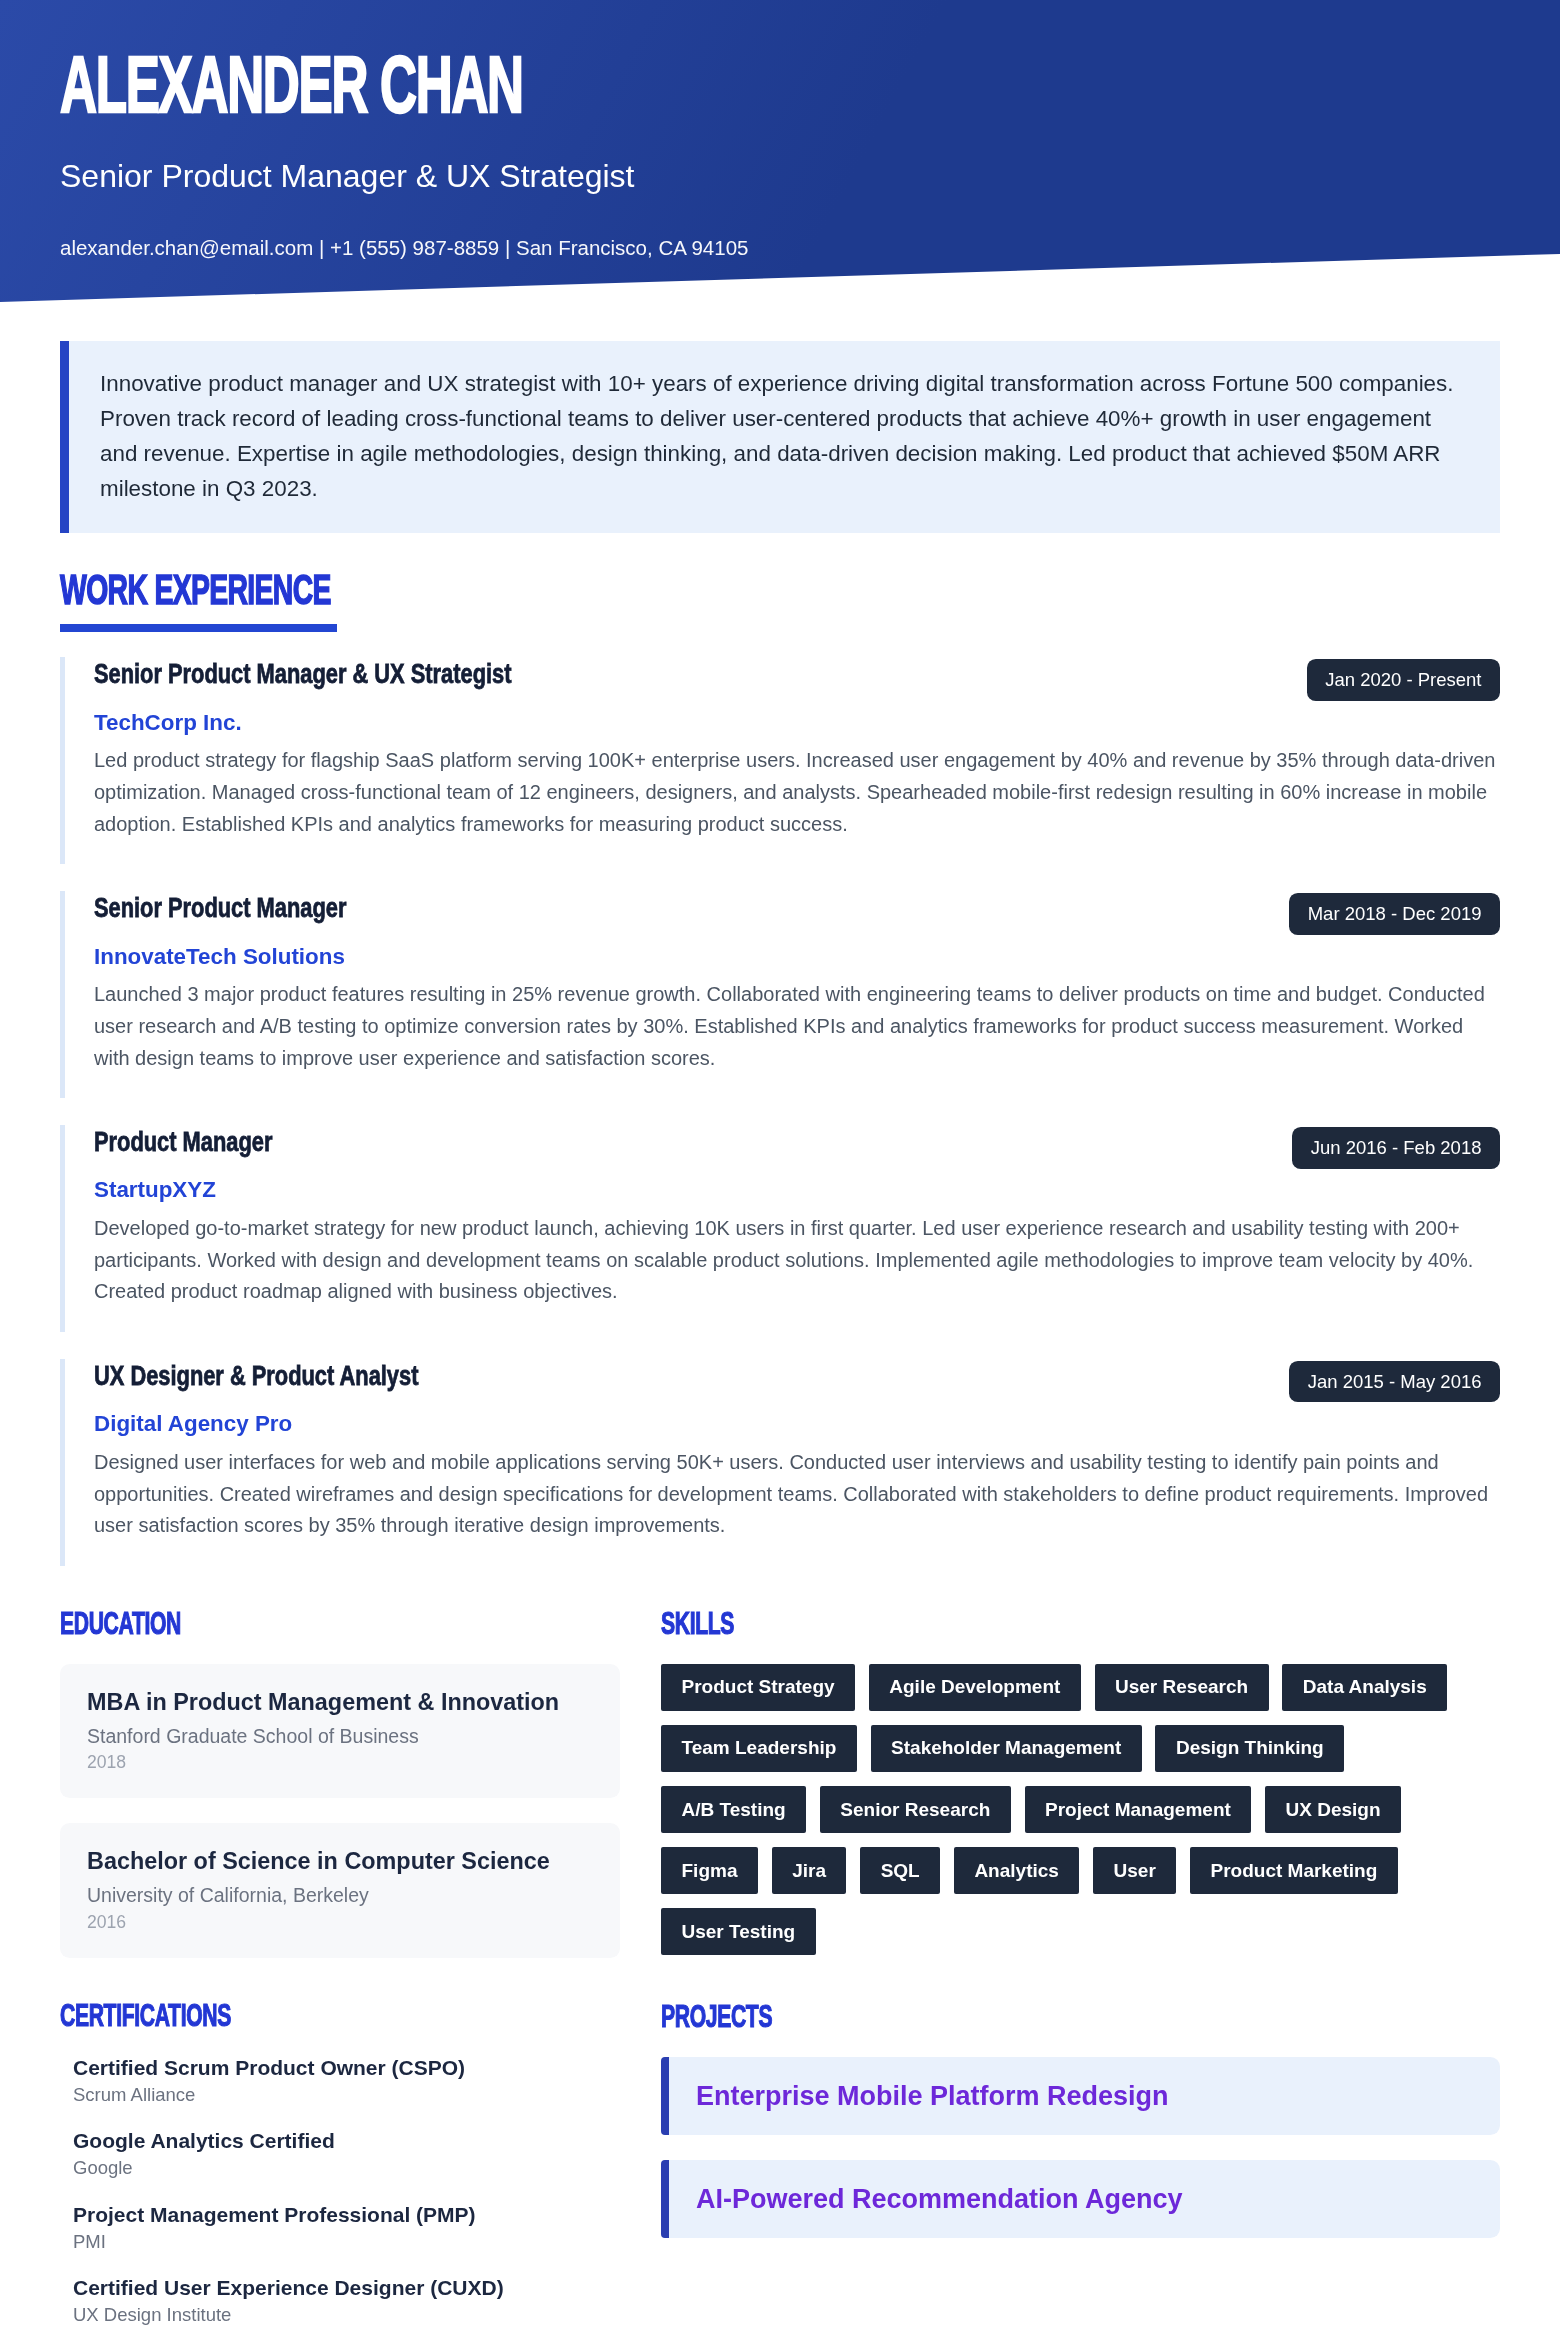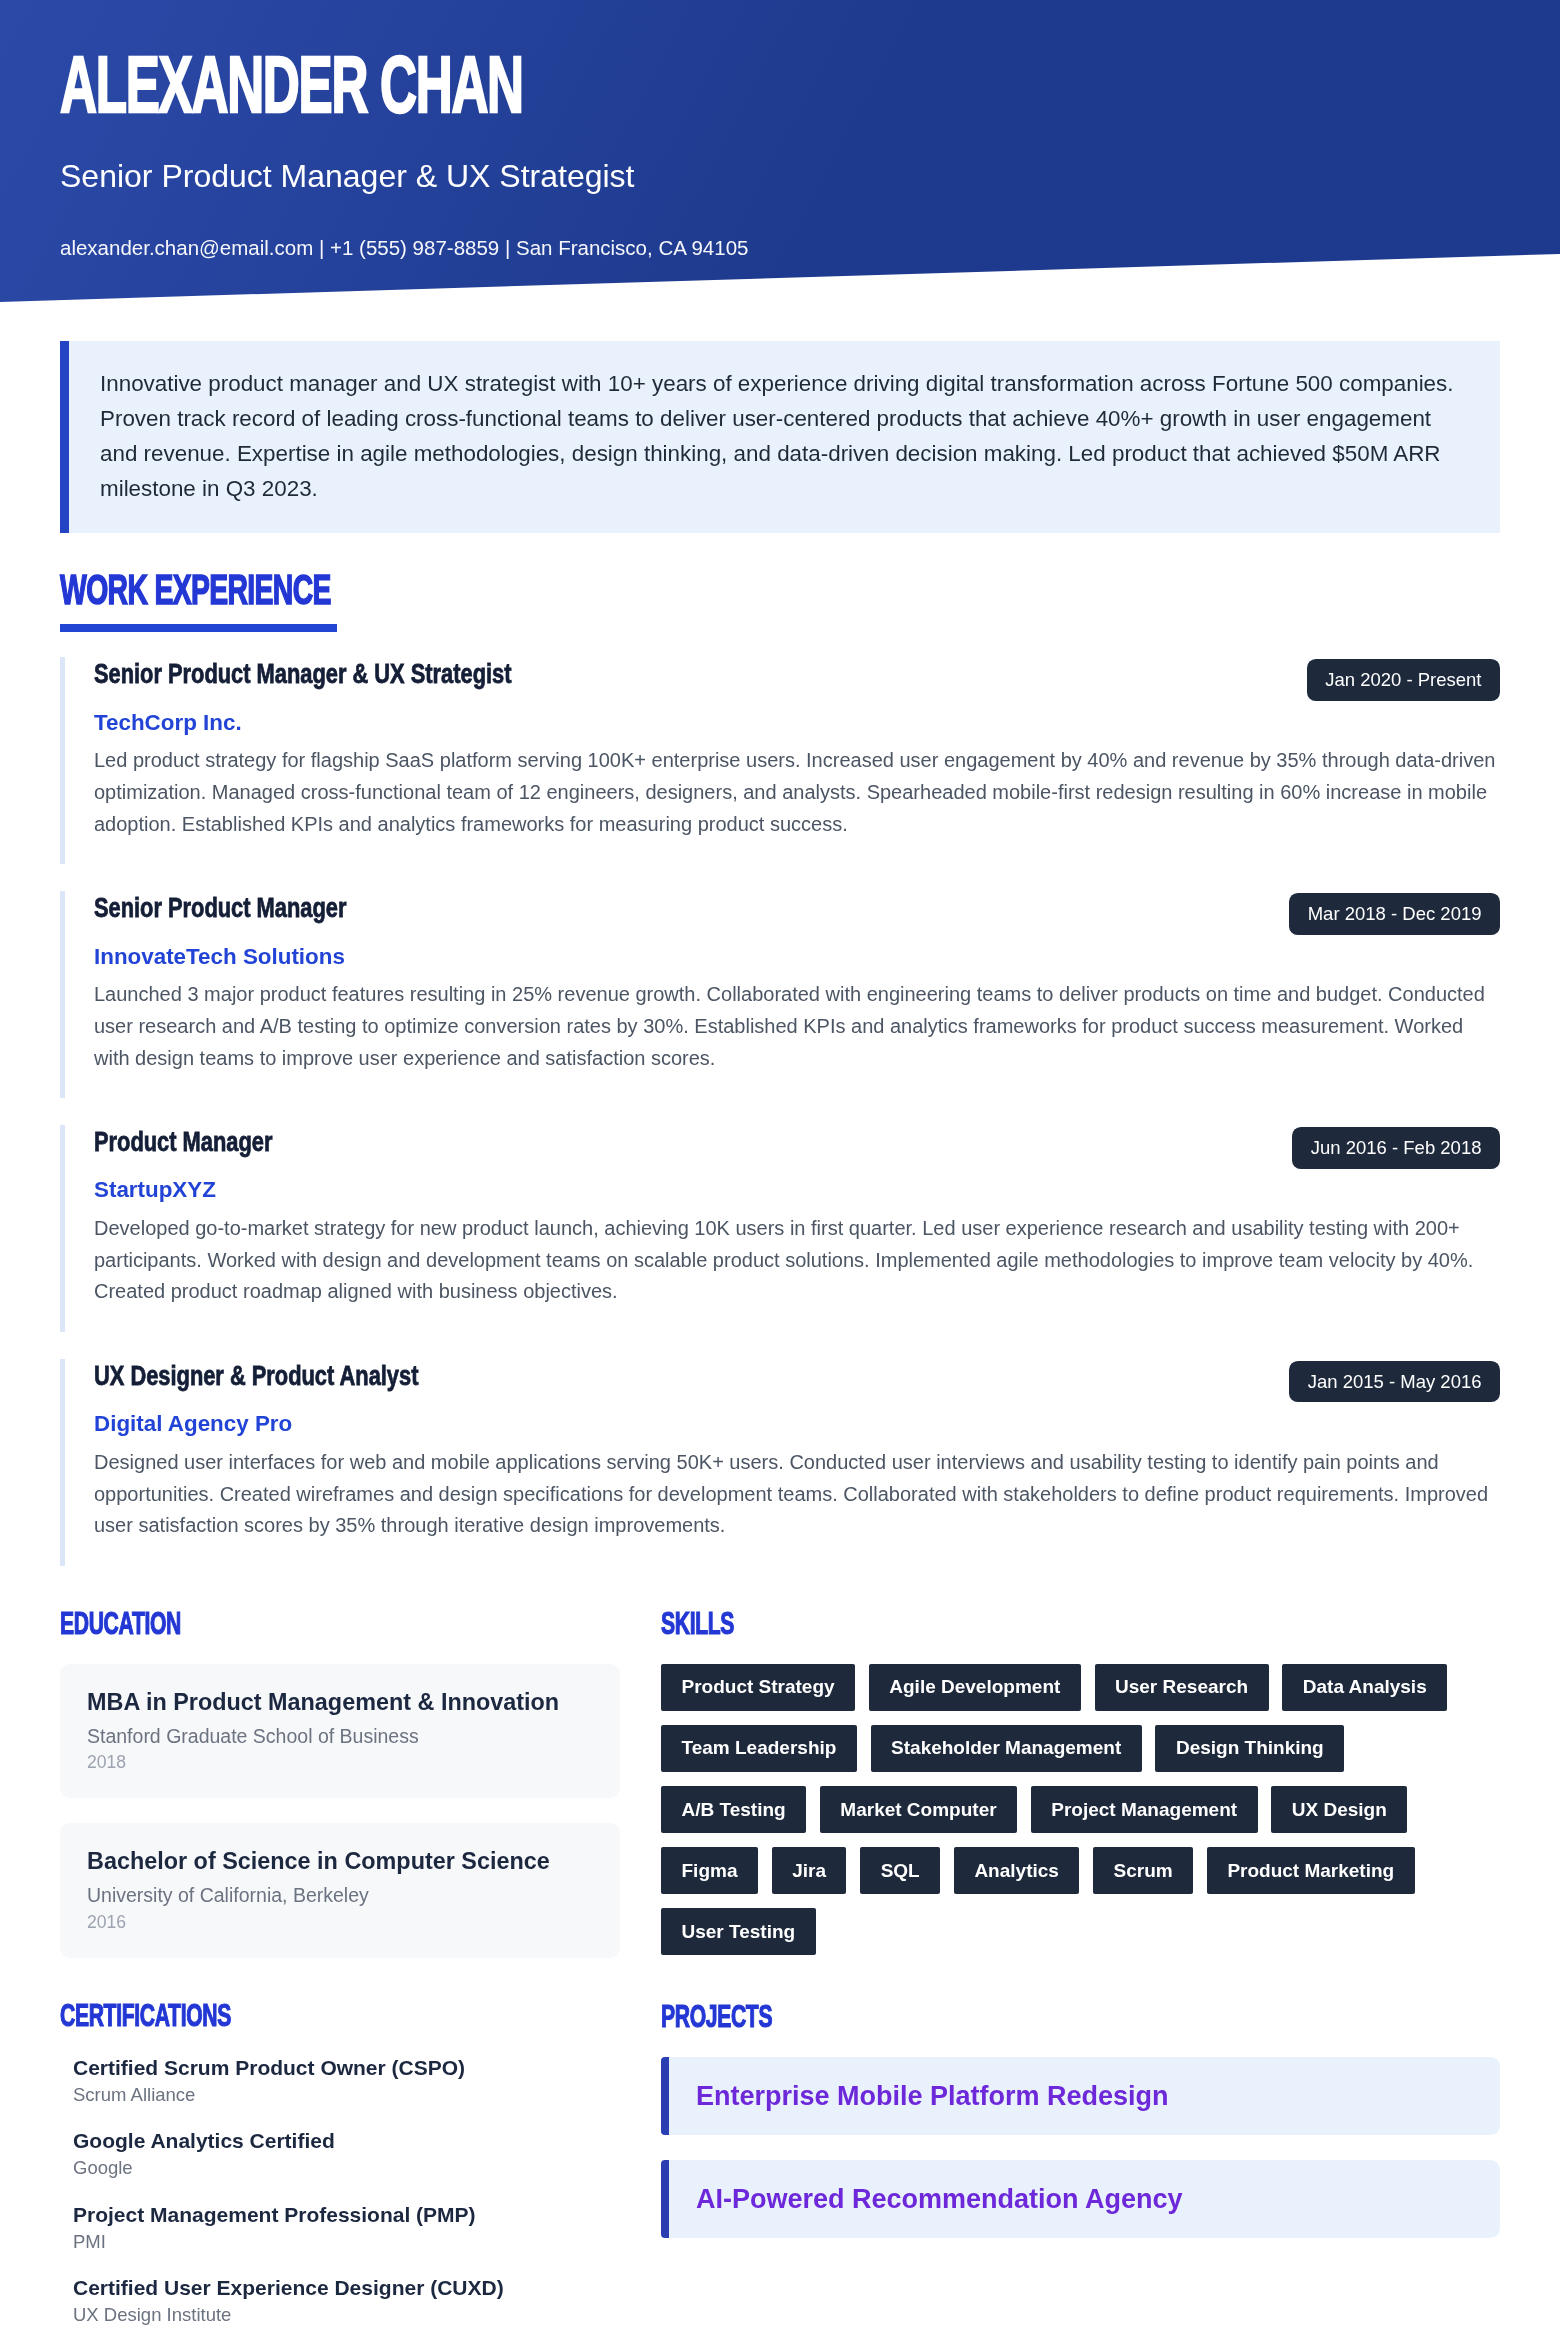--- a/index.html
+++ b/index.html
@@ -280,28 +280,28 @@
         <h3 class="section-h3">SKILLS</h3>
         <div class="chips">
           <span class="chip">Product Strategy</span>
           <span class="chip">Agile Development</span>
           <span class="chip">User Research</span>
           <span class="chip">Data Analysis</span>
           <span class="chip">Team Leadership</span>
           <span class="chip">Stakeholder Management</span>
           <span class="chip">Design Thinking</span>
           <span class="chip">A/B Testing</span>
-          <span class="chip">Market Computer</span>
+          <span class="chip">Senior Research</span>
           <span class="chip">Project Management</span>
           <span class="chip">UX Design</span>
           <span class="chip">Figma</span>
           <span class="chip">Jira</span>
           <span class="chip">SQL</span>
           <span class="chip">Analytics</span>
-          <span class="chip">Scrum</span>
+          <span class="chip">User</span>
           <span class="chip">Product Marketing</span>
           <span class="chip">User Testing</span>
         </div>
       </section>
 
       <section>
         <h3 class="section-h3 projects-heading">PROJECTS</h3>
 
         <div class="project">
           <div class="project-name">Enterprise Mobile Platform Redesign</div>

